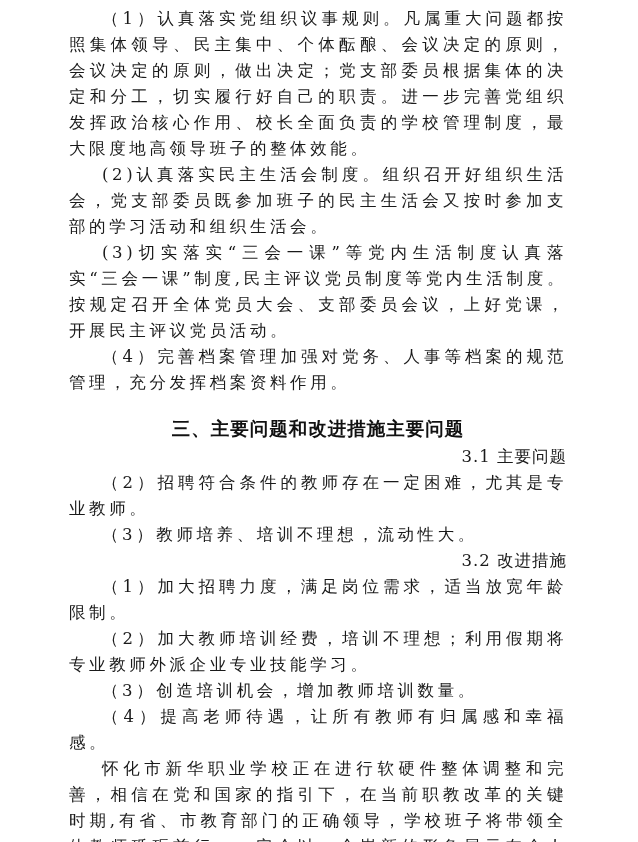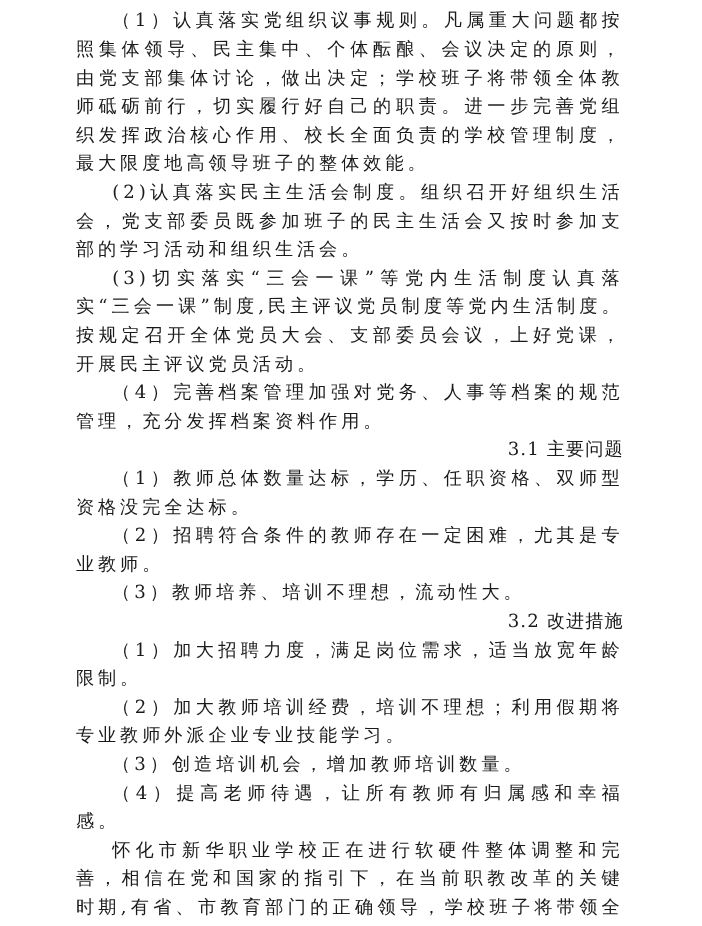--- a/index.html
+++ b/index.html
@@ -14,28 +14,28 @@
   .h { text-align: center; font-family: "DejaVu Sans", "Liberation Sans", sans-serif;
        font-weight: bold; font-size: 18.5px; letter-spacing: 1px; color: #111;
        margin-top: 20px; margin-bottom: 2px; line-height: 26px; }
   .sub { text-align: right; margin: 0; letter-spacing: 1px; }
 </style>
 </head>
 <body>
 
 <div class="page">
 
-  <p class="p"><span>（1）</span><span>认真落实党组织议事规则。凡属重大问题都按照集体领导、民主集中、个体酝酿、会议决定的原则，由党支部集体讨论，做出决定；学校班子将带领全体教师砥砺前行，切实履行好自己的职责。进一步完善党组织发挥政治核心作用、校长全面负责的学校管理制度，最大限度地高领导班子的整体效能。</span></p>
+  <p class="p"><span>（1）</span><span>认真落实党组织议事规则。凡属重大问题都按照集体领导、民主集中、个体酝酿、会议决定的原则，会议决定的原则，做出决定；党支部委员根据集体的决定和分工，切实履行好自己的职责。进一步完善党组织发挥政治核心作用、校长全面负责的学校管理制度，最大限度地高领导班子的整体效能。</span></p>
   <p class="p"><span>(2)</span><span>认真落实民主生活会制度。组织召开好组织生活会，党支部委员既参加班子的民主生活会又按时参加支部的学习活动和组织生活会。</span></p>
   <p class="p"><span>(3)</span><span>切实落实“三会一课”等党内生活制度认真落实“三会一课”制度,民主评议党员制度等党内生活制度。按规定召开全体党员大会、支部委员会议，上好党课，开展民主评议党员活动。</span></p>
   <p class="p"><span>（4）</span><span>完善档案管理加强对党务、人事等档案的规范管理，充分发挥档案资料作用。</span></p>
 
+  <div class="h">三、主要问题和改进措施主要问题</div>
 
   <p class="sub">3.1 主要问题</p>
-  <p class="p"><span>（1）</span><span>教师总体数量达标，学历、任职资格、双师型资格没完全达标。</span></p>
   <p class="p"><span>（2）</span><span>招聘符合条件的教师存在一定困难，尤其是专业教师。</span></p>
   <p class="p"><span>（3）</span><span>教师培养、培训不理想，流动性大。</span></p>
 
   <p class="sub">3.2 改进措施</p>
   <p class="p"><span>（1）</span><span>加大招聘力度，满足岗位需求，适当放宽年龄限制。</span></p>
   <p class="p"><span>（2）</span><span>加大教师培训经费，培训不理想；利用假期将专业教师外派企业专业技能学习。</span></p>
   <p class="p"><span>（3）</span><span>创造培训机会，增加教师培训数量。</span></p>
   <p class="p"><span>（4）</span><span>提高老师待遇，让所有教师有归属感和幸福感。</span></p>
 
   <p class="p">怀化市新华职业学校正在进行软硬件整体调整和完善，相信在党和国家的指引下，在当前职教改革的关键时期,有省、市教育部门的正确领导，学校班子将带领全体教师砥砺前行，一定会以一个崭新的形象展示在众人面前。怀化市新华职业学校团队将以强烈的历史责任感和办好职业教育的坚强决心，进一步加强自身建设，解放思想，</p>

